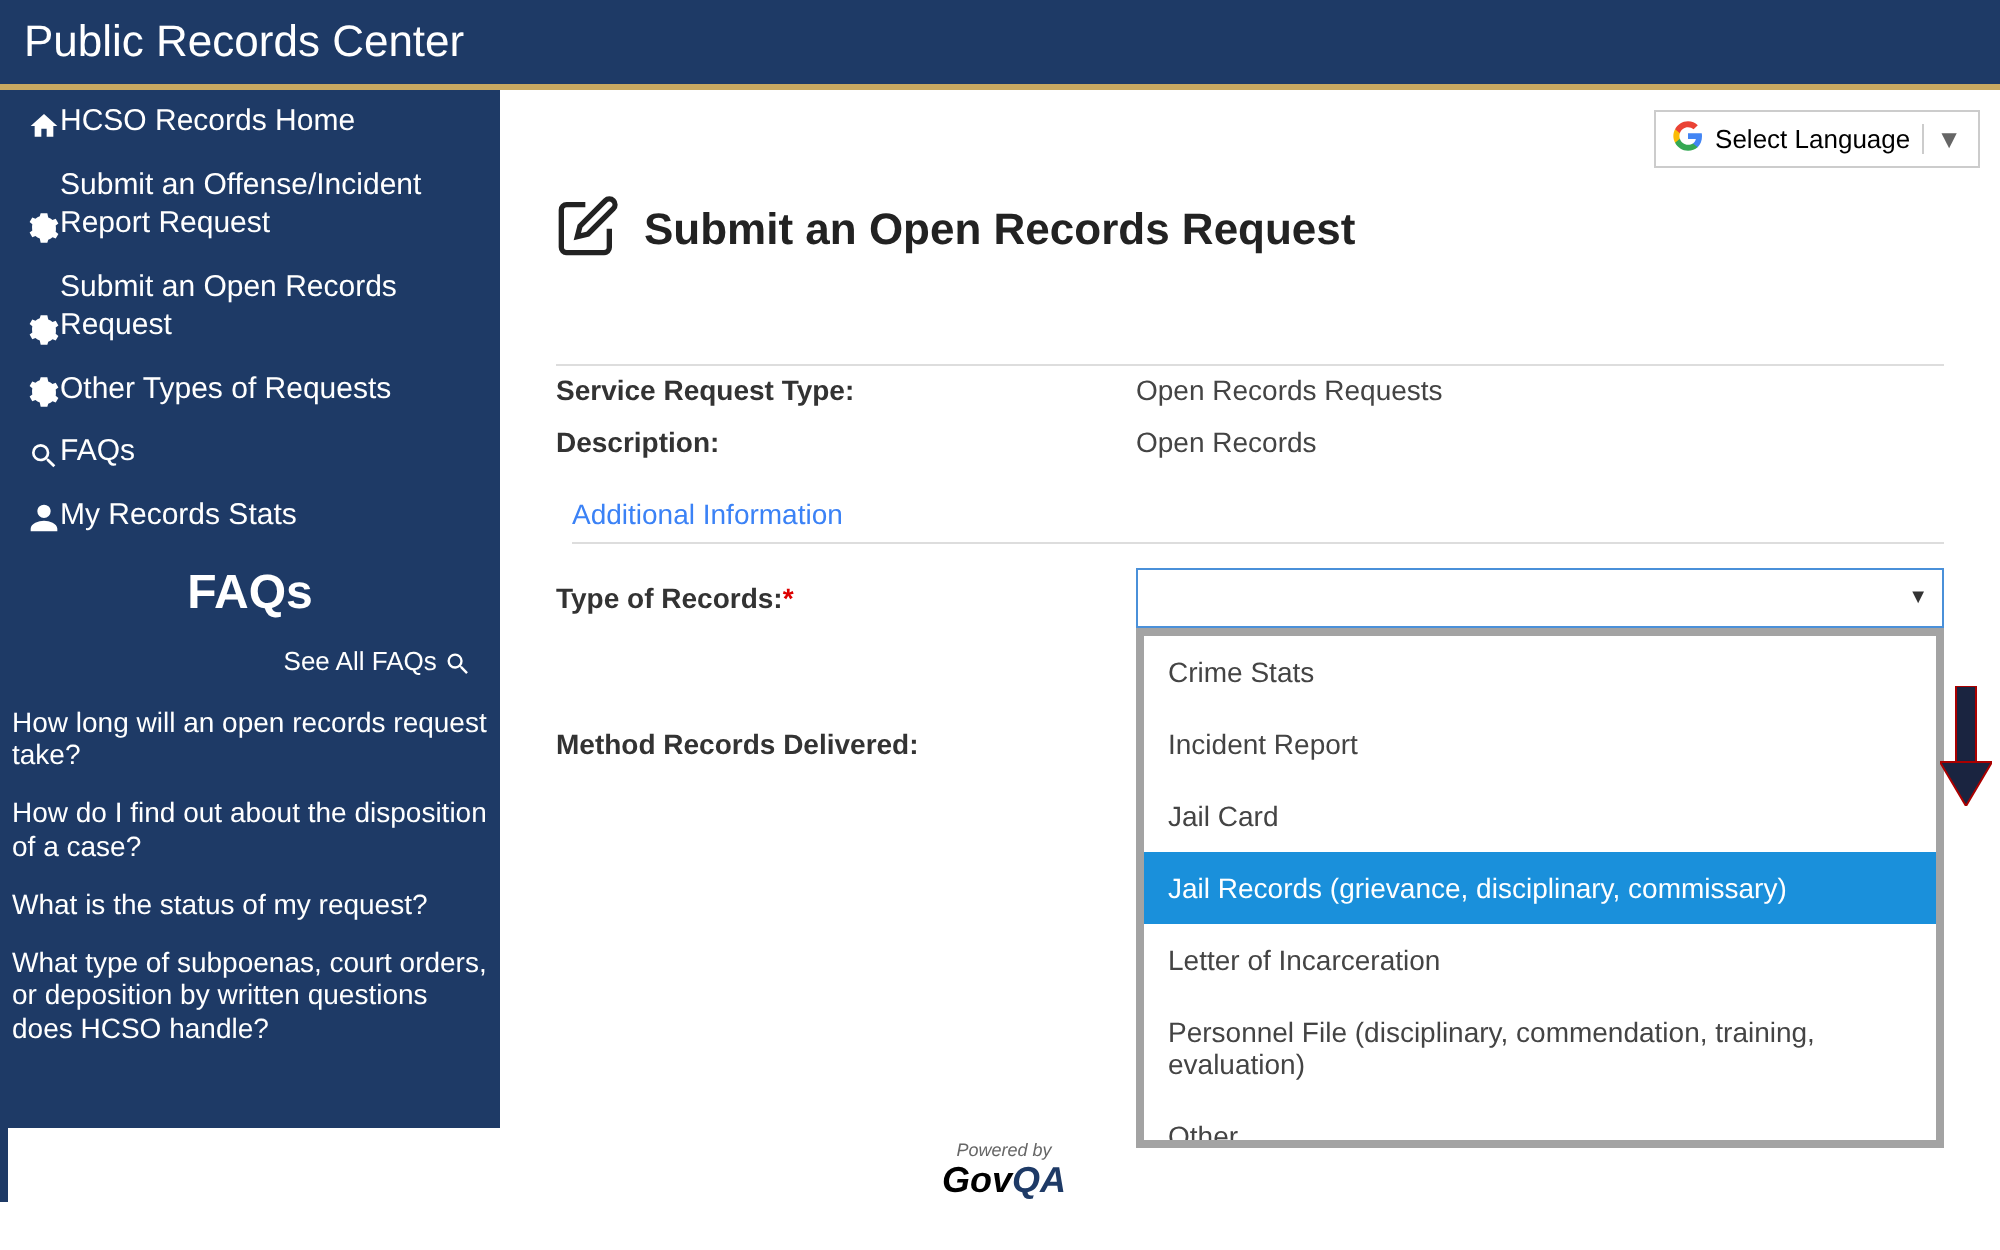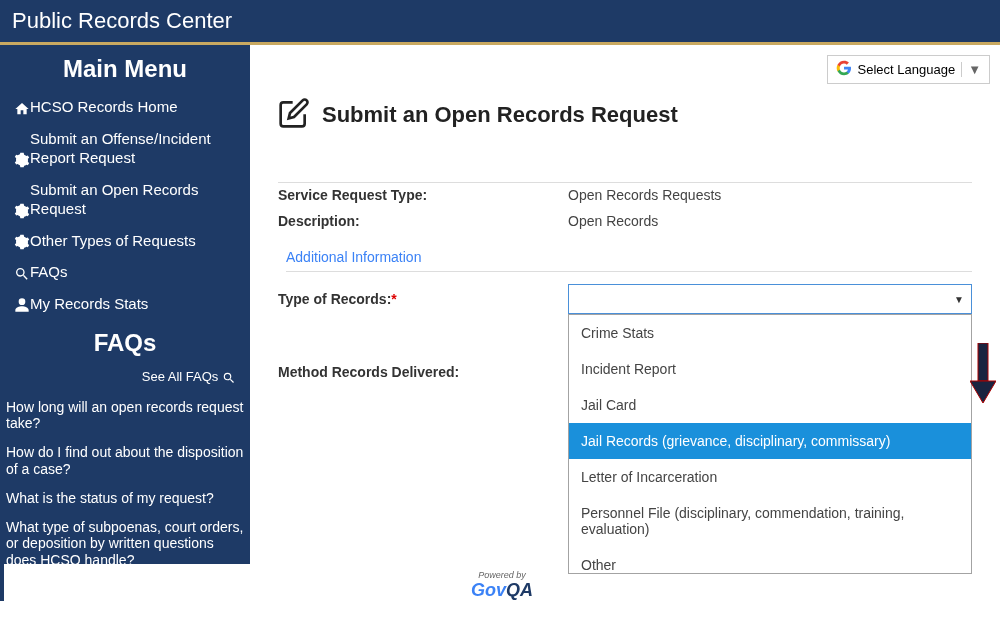--- a/index.html
+++ b/index.html
@@ -197,21 +197,21 @@
       font-size: 10px;
       color: #333;
     }
     
     .dropdown-list {
       position: absolute;
       top: 30px;
       left: 0;
       right: 0;
       background: white;
-      border: 1px solid #a3a3a3;
+      border: 4px solid #a3a3a3;
       z-index: 100;
       max-height: 260px;
       overflow-y: scroll;
     }
     
     .dropdown-item {
       padding: 10px 12px;
       font-size: 14px;
       cursor: pointer;
       color: #444;
@@ -245,34 +245,33 @@
       color: #666;
       font-style: italic;
     }
     
     .footer-logo {
       font-size: 18px;
       font-weight: bold;
       font-style: italic;
     }
     
-    .footer-logo .gov { color: #3b82f6; }
+    .footer-logo .gov { color: #000000; }
     .footer-logo .qa { color: #1e3a66; }
   </style>
 </head>
 <body>
 
 <div class="header-bar">
   <span>Public Records Center</span>
 </div>
 <div class="gold-line"></div>
 
 <div class="container">
   <aside class="sidebar">
-    <h2>Main Menu</h2>
     <ul class="sidebar-nav">
       <li>
         <span class="nav-icon">
           <svg viewBox="0 0 24 24" width="16" height="16" fill="white">
               <path d="M10 20v-6h4v6h5v-8h3L12 3 2 12h3v8z"></path>
             </svg>
         </span>
         <span>HCSO Records Home</span>
       </li>
       <li>

